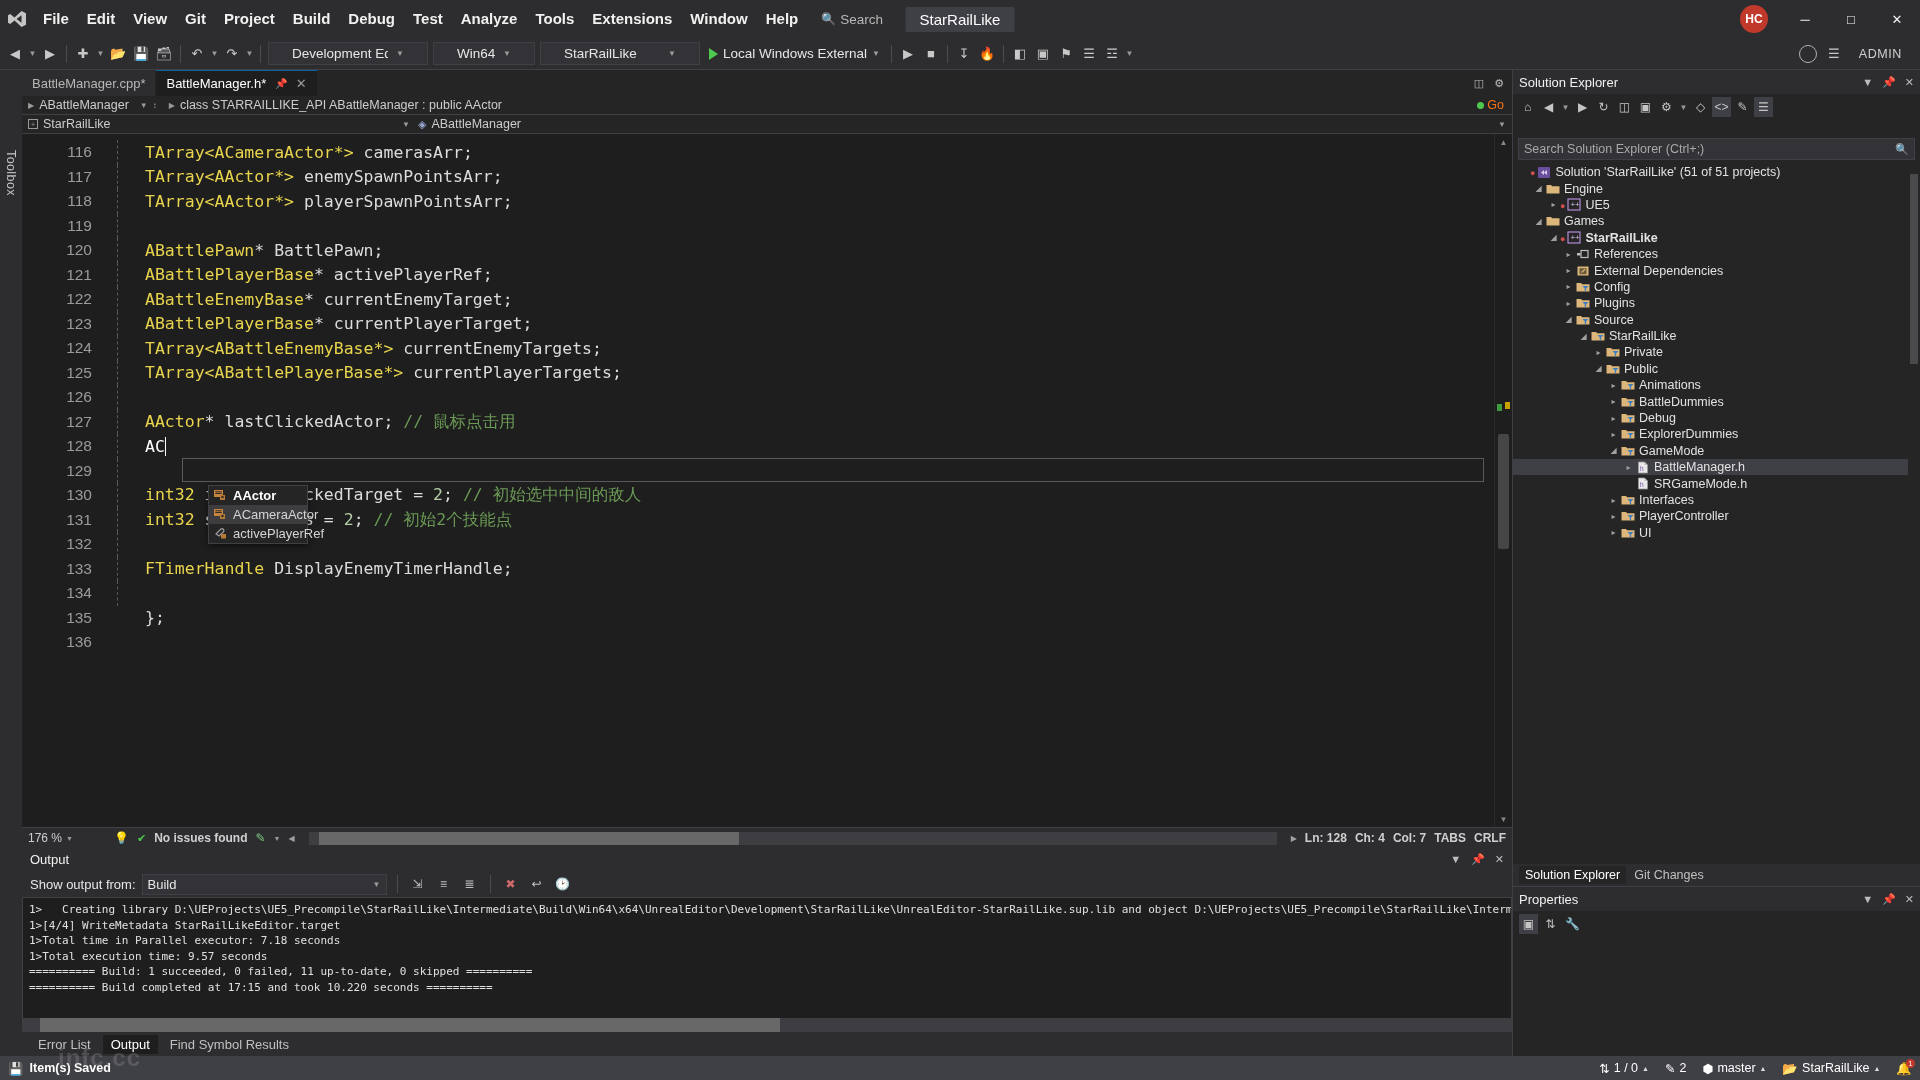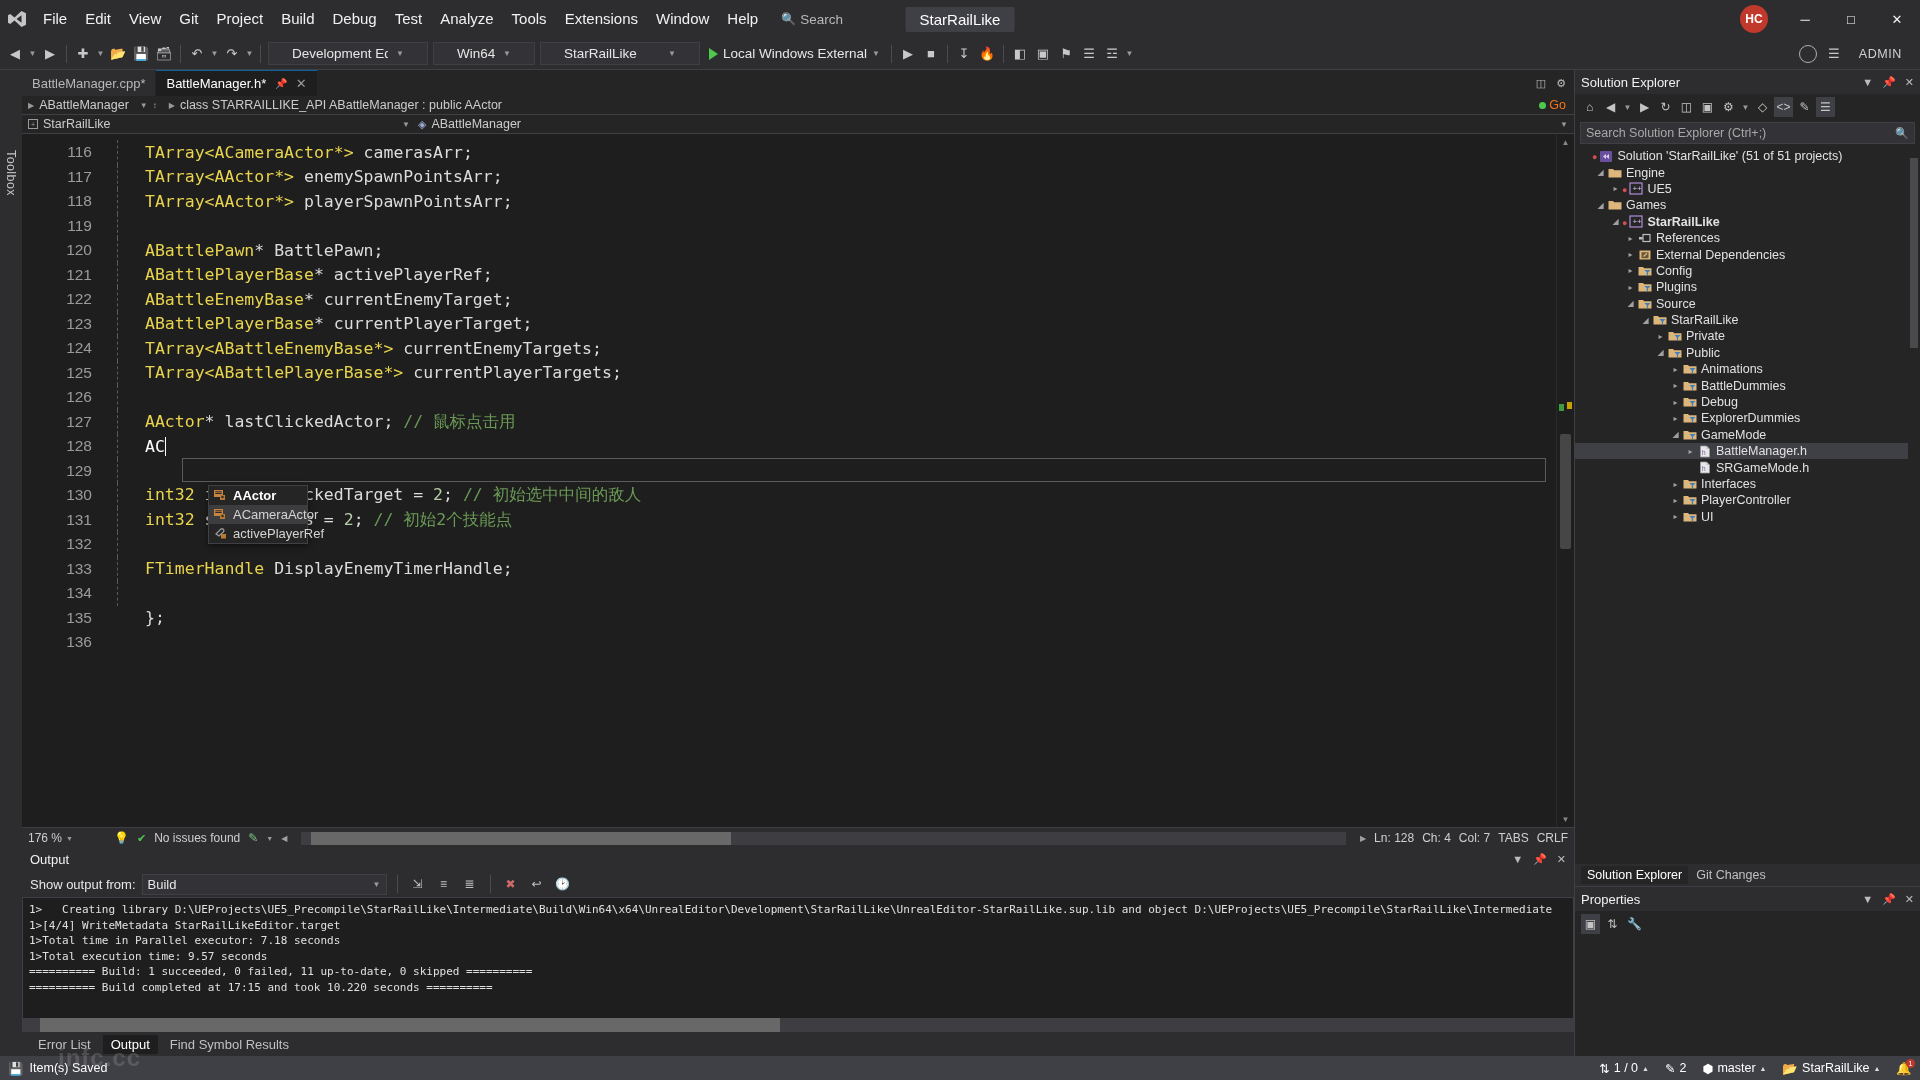--- a/index.html
+++ b/index.html
@@ -12,21 +12,21 @@
   }
   .app { width: 1920px; height: 1080px; display: flex; flex-direction: column; background: #2d2d30; }
 
   
   .titlebar {
     height: 38px; background: #2d2d30; display: flex; align-items: center;
     flex-shrink: 0; position: relative;
   }
   .vs-logo { width: 34px; display:flex; align-items:center; justify-content:center; }
   .vs-logo svg { display:block; }
-  .menubar { display: flex; align-items: flex-start; height: 100%; }
+  .menubar { display: flex; align-items: flex-start; height: 100%; font-weight: bold; }
   .menu-item {
     padding: 0 9px; font-size: 15px; color: #f1f1f1; line-height: 38px; height: 100%;
     cursor: default; white-space: nowrap;
   }
   .search-box {
     margin-left: 14px; width: 95px; height: 24px; display: flex; align-items: center;
     font-size: 13.5px; color: #b8b8b8; gap: 4px;
   }
   .search-box .mag { font-size: 12px; }
   .title-center {
@@ -160,21 +160,21 @@
   .ed-status {
     height: 21px; background: #2d2d30; display: flex; align-items: center; flex-shrink: 0;
     font-size: 12px; color: #cfcfcf; border-top: 1px solid #3f3f46; gap: 8px; padding: 0 6px;
   }
   .zoom-combo { display:flex; align-items:center; gap:4px; width: 78px; }
   .zc-caret { font-size:7px; color:#999; }
   .ok-check { color: #4ec94e; font-size: 11px; }
   .hscroll { flex: 1; height: 13px; background: #3e3e42; position: relative; margin: 0 6px; }
   .hscroll .hthumb { position:absolute; left: 10px; width: 420px; top:0; bottom:0; background:#686868; }
   .hs-arrow { color:#a0a0a0; font-size:8px; }
-  .st-cell { white-space: nowrap; }
+  .st-cell { white-space: nowrap; font-weight: bold; }
 
   
   .outpanel { height: 208px; background: #1e1e1e; display: flex; flex-direction: column; flex-shrink: 0; }
   .out-header {
     height: 23px; background: #2d2d30; display: flex; align-items: center; flex-shrink: 0;
     font-size: 13px; color: #f1f1f1; padding-left: 8px;
   }
   .out-header .hr-right { margin-left:auto; display:flex; gap:10px; padding-right:8px; color:#bbb; font-size:11px;}
   .out-toolbar {
     height: 26px; background: #2d2d30; display: flex; align-items: center; gap: 6px;
@@ -191,31 +191,31 @@
     padding: 4px 0 0 6px; line-height: 15.5px; border: 1px solid #3f3f46; border-bottom:none;
   }
   .out-line { white-space: pre; }
   .out-hscroll { height: 14px; background: #3e3e42; position: relative; flex-shrink:0; }
   .out-hscroll .t { position:absolute; left: 18px; width: 740px; top:0;bottom:0; background:#686868;}
   .out-tabs { height: 24px; background: #2d2d30; display:flex; align-items:center; gap: 4px; padding-left:8px; flex-shrink:0;}
   .out-tab { font-size: 13px; color: #c0c0c0; padding: 2px 8px; }
   .out-tab.active { background: #1e1e1e; color: #ffffff; }
 
   
-  .rightdock { width: 346px; background: #252526; display: flex; flex-direction: column; flex-shrink: 0; border-left:1px solid #3f3f46;}
+  .rightdock { width: 408px; background: #252526; display: flex; flex-direction: column; flex-shrink: 0; border-left:1px solid #3f3f46;}
   .panel-header {
     height: 24px; background: #2d2d30; display: flex; align-items: center;
     padding: 0 6px; font-size: 13px; color: #f1f1f1; flex-shrink: 0;
   }
   .panel-header .ph-right { margin-left: auto; display: flex; gap: 9px; color: #bbb; font-size: 11px; }
   .se-toolbar { height: 26px; background: #252526; display: flex; align-items: center; gap:2px; padding: 0 5px; flex-shrink: 0; }
   .se-ic { width: 19px;height:20px;display:flex;align-items:center;justify-content:center;color:#c4c4c4;font-size:12px;}
   .se-ic.active { background:#3f3f46; }
   .se-search {
-    height: 22px; margin: 2px 5px 4px 5px; background: #333337; border: 1px solid #3f3f46;
+    height: 22px; margin: 18px 5px 4px 5px; background: #333337; border: 1px solid #3f3f46;
     display: flex; align-items: center; padding: 0 5px; font-size: 12.5px; color: #a8a8a8; flex-shrink:0;justify-content:center;
   }
   .se-search .sm { margin-left: auto; color: #7fa8d0; font-size: 11px; }
   .setree { flex: 1; overflow: hidden; position: relative; font-size: 12.5px; color: #e2e2e2; }
   .trow { display: flex; align-items: center; height: 16.4px; white-space: nowrap; padding-left: 4px; }
   .trow.sel { background: #3f3f46; }
   .tw { width: 13px; flex-shrink: 0; font-size: 8px; color: #a0a0a0; display:flex;align-items:center;justify-content:center;}
   .ticon { width: 16px; flex-shrink: 0; display:flex;align-items:center;justify-content:center; margin-right: 3px;}
   .tlabel { overflow: hidden; }
   .tlabel.b { font-weight: bold; }

